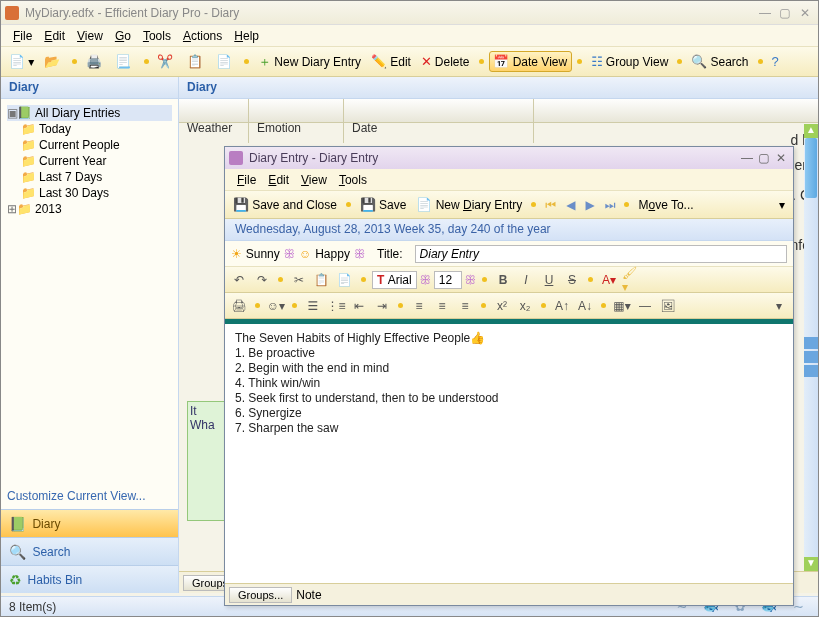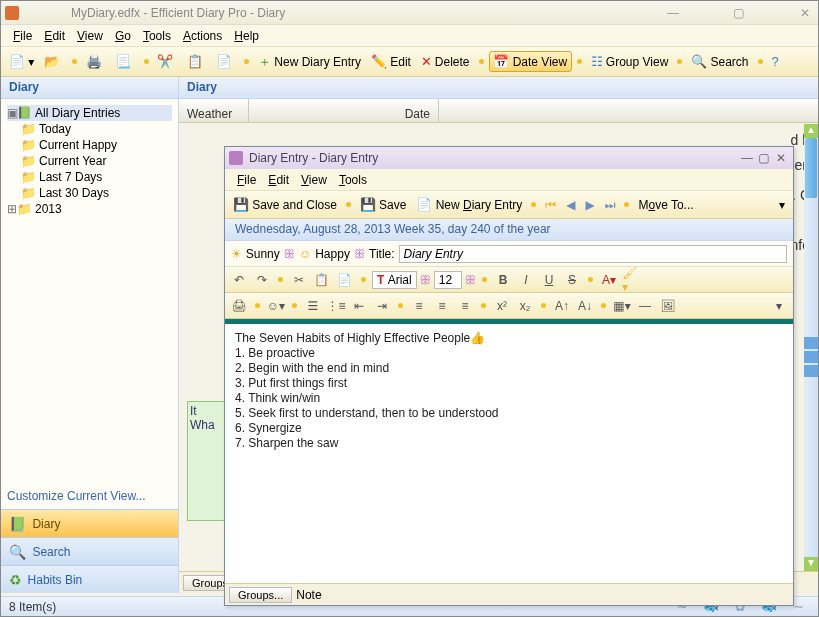--- a/index.html
+++ b/index.html
@@ -1,19 +1,19 @@
 <!DOCTYPE html>
 <html><head>
 <meta charset="utf-8">
 <style>
 * { box-sizing: border-box; margin: 0; padding: 0; font-family: "Segoe UI", Tahoma, sans-serif; font-size: 12px; }
 body { width: 819px; height: 617px; background: #f5f3e8; border: 1px solid #888; position: relative; overflow: hidden; }
 
 
-.titlebar { height: 24px; background: linear-gradient(#f8f6ed,#efecd9); display: flex; align-items: center; padding: 0 4px; color: #888; border-bottom: 1px solid #ddd; gap: 46px; }
+.titlebar { height: 24px; background: linear-gradient(#f8f6ed,#efecd9); display: flex; align-items: center; padding: 0 4px; color: #888; border-bottom: 1px solid #ddd; }
 .titlebar .app-icon { width: 14px; height: 14px; background: #d97038; border-radius: 2px; margin-right: 6px; }
 .titlebar .title { flex: 1; }
 .titlebar .win-btn { width: 18px; height: 14px; margin-left: 2px; color: #999; text-align: center; cursor: pointer; }
 
 
 .menubar { height: 22px; background: #fbf8e8; display: flex; align-items: center; padding: 0 6px; border-bottom: 1px solid #e8e2c0; }
 .menubar .mi { padding: 2px 6px; cursor: pointer; }
 .menubar .mi u { text-decoration: underline; }
 
 
@@ -37,21 +37,21 @@
 .tree-icon { width: 14px; text-align: center; margin-right: 4px; color: #e9b93c; }
 .tree-exp { width: 10px; text-align: center; color: #777; cursor: pointer; }
 .customize { padding: 6px; color: #3768b0; cursor: pointer; }
 .nav-btns { margin-top: auto; }
 .nav-btn { height: 28px; display: flex; align-items: center; padding: 0 8px; background: linear-gradient(#e6effa,#cddff4); border-top: 1px solid #b8cee9; cursor: pointer; gap: 6px; color: #2b5fa8; }
 .nav-btn.active { background: linear-gradient(#ffe9a8,#ffc34d); color: #6b4a00; }
 .nav-btn .ni { font-size: 14px; }
 
 
 .col-headers { height: 24px; background: linear-gradient(#fefefd,#e8e6d8); display: flex; border-bottom: 1px solid #cfcba8; }
-.col-h { border-right: 1px solid #cfcba8; padding: 8px 8px; color: #333; }
+.col-h { border-right: 1px solid #cfcba8; padding: 22px 8px; color: #333; }
 
 
 .groupsbar { height: 22px; display: flex; align-items: center; padding: 0 4px; gap: 4px; background: #f5f1de; border-top: 1px solid #d8ce9a; }
 .groups-btn { background: linear-gradient(#fefefe,#e5e2d0); border: 1px solid #bbb; padding: 1px 8px; cursor: pointer; font-size: 11px; }
 
 
 .statusbar { position: absolute; bottom: 0; left: 0; right: 0; height: 20px; background: linear-gradient(#eef3fb,#d7e4f5); border-top: 1px solid #c5d7ee; padding: 2px 8px; color: #333; display: flex; align-items: center; }
 .statusbar .deco { margin-left: auto; font-size: 13px; letter-spacing: 6px; color: #8aa8c5; }
 
 
@@ -61,21 +61,21 @@
 .dlg-title .t-text { flex: 1; }
 .dlg-title .t-btn { width: 16px; text-align: center; color: #666; cursor: pointer; margin-left: 1px; }
 
 .dlg-menu { height: 22px; background: #fbf6df; display: flex; align-items: center; padding: 0 6px; border-bottom: 1px solid #e8e2c0; }
 .dlg-menu .mi { padding: 2px 6px; cursor: pointer; }
 
 .dlg-tb { height: 28px; background: linear-gradient(#fdfae9,#f6ecbf); display: flex; align-items: center; padding: 0 4px; border-bottom: 1px solid #d8ce9a; gap: 2px; }
 .dlg-date { height: 22px; background: linear-gradient(#e8f0fb,#d4e2f6); color: #3a62a6; padding: 3px 10px; border-bottom: 1px solid #c5d7ee; }
 .dlg-meta { height: 26px; background: #fefcf0; display: flex; align-items: center; padding: 0 6px; gap: 4px; border-bottom: 1px solid #e8e2c0; }
 .dlg-meta input { border: 1px solid #bbb; padding: 1px 4px; height: 18px; }
-.meta-lbl { margin: 0 0; }
+.meta-lbl { margin: 0 8px; }
 .sun { color: #f2a618; }
 .face { color: #f2a618; }
 .bfly { color: #c273cf; }
 
 .fmt-row { height: 26px; background: linear-gradient(#fdfae9,#f6ecbf); display: flex; align-items: center; padding: 0 4px; border-bottom: 1px solid #d8ce9a; gap: 3px; }
 .fmt-sel { border: 1px solid #bbb; background: #fff; padding: 1px 4px; height: 18px; display: flex; align-items: center; }
 .fmt-btn { width: 20px; height: 20px; display: flex; align-items: center; justify-content: center; cursor: pointer; color: #555; }
 .fmt-btn.b { font-weight: bold; }
 .fmt-btn.i { font-style: italic; }
 .fmt-btn.u { text-decoration: underline; }
@@ -184,21 +184,21 @@
           <span>All Diary Entries</span>
         </div>
       <div class="tree-item">
           <span class="tree-indent"></span>
           <span class="tree-icon">📁</span>
           <span>Today</span>
         </div>
       <div class="tree-item">
           <span class="tree-indent"></span>
           <span class="tree-icon">📁</span>
-          <span>Current Happy</span>
+          <span>Current People</span>
         </div>
       <div class="tree-item">
           <span class="tree-indent"></span>
           <span class="tree-icon">📁</span>
           <span>Current Year</span>
         </div>
       <div class="tree-item">
           <span class="tree-indent"></span>
           <span class="tree-icon">📁</span>
           <span>Last 7 Days</span>
@@ -228,21 +228,22 @@
           <span class="ni" style="color:#4aa02c">♻</span>
           <span>Habits Bin</span>
         </div>
     </div>
   </div>
 
   <div class="right-pane">
     <div class="pane-header">Diary</div>
     <div class="col-headers">
       <div class="col-h" style="width:70px">Weather</div>
-      <div class="col-h" style="width:190px;text-align:right">Date</div>
+      <div class="col-h" style="width:95px">Emotion</div>
+      <div class="col-h" style="width:190px;text-align:left">Date</div>
     </div>
 
     <div class="bg-text" style="top:55px">d h</div>
     <div class="bg-text" style="top:80px">en</div>
     <div class="bg-text" style="top:110px">n. C</div>
     <div class="bg-text" style="top:160px">Jnfo</div>
 
     <div class="vscroll">
       <div class="arrow">▲</div>
       <div class="thumb-s"></div>
@@ -373,21 +374,20 @@
     <div class="dot"></div>
     <div class="fmt-btn">▦▾</div>
     <div class="fmt-btn">—</div>
     <div class="fmt-btn">🖼</div>
     <div class="fmt-btn" style="margin-left:auto">▾</div>
   </div>
   <div class="editor">
     <p><span>The Seven Habits of Highly Effective People</span><span class="thumb">👍</span></p>
     <p>1. Be proactive</p>
     <p>2. Begin with the end in mind</p>
-    <p>3. Put first things first</p>
     <p>4. Think win/win</p>
     <p>5. Seek first to understand, then to be understood</p>
     <p>6. Synergize</p>
     <p>7. Sharpen the saw</p>
   </div>
   <div class="dlg-groups">
     <button class="groups-btn">Groups...</button>
     <span>Note</span>
   </div>
 </div>

